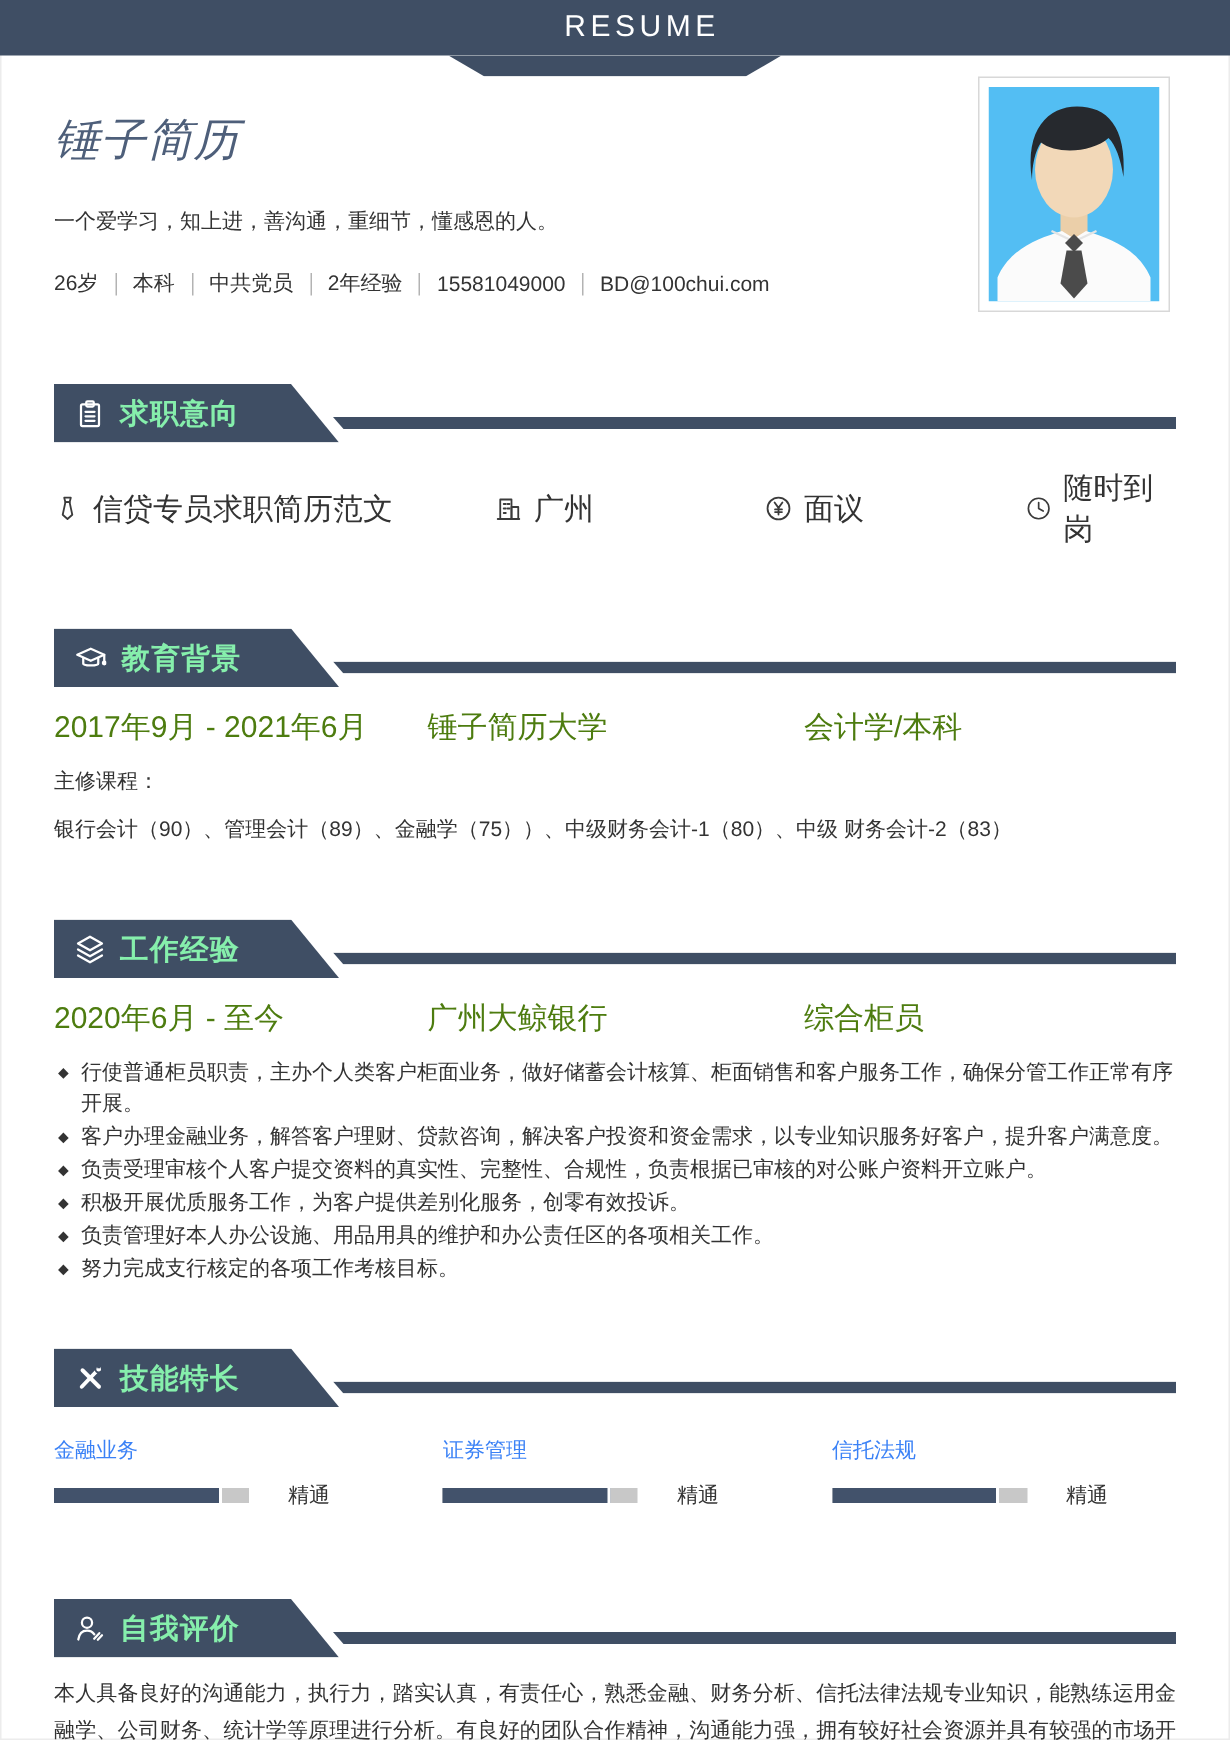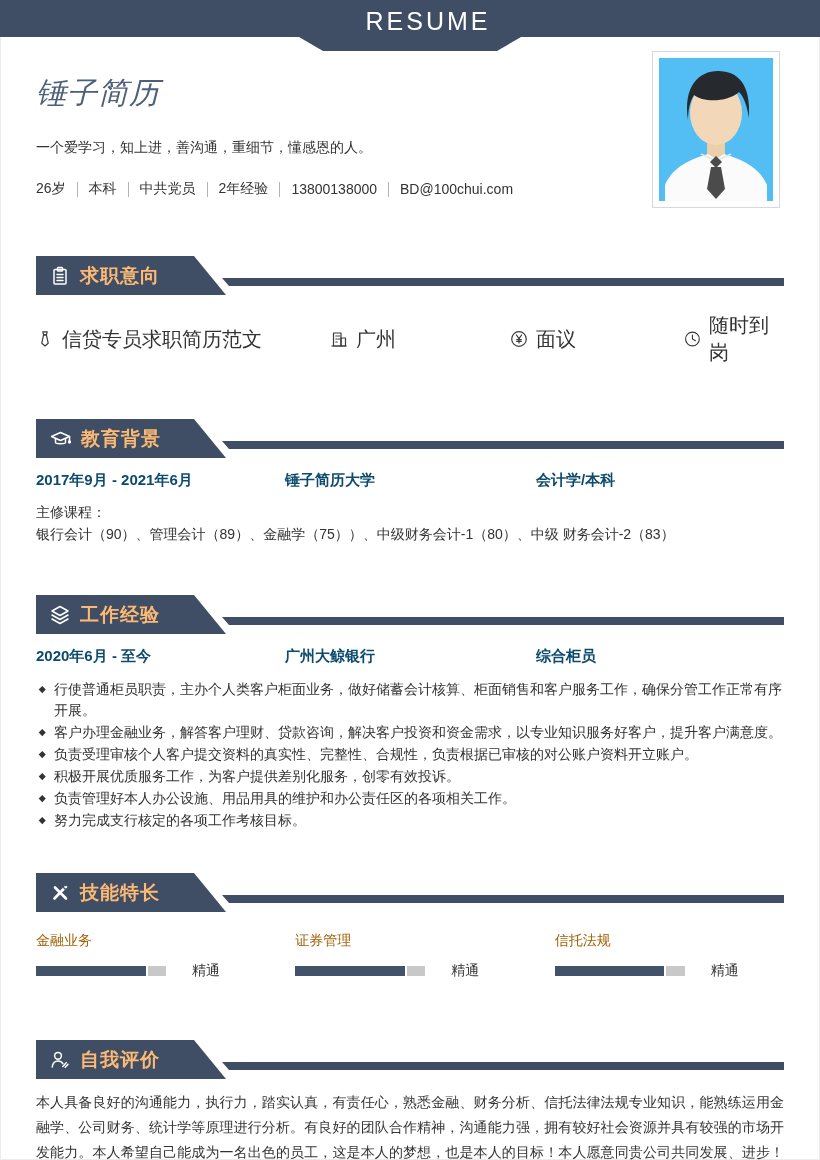--- a/index.html
+++ b/index.html
@@ -12,65 +12,65 @@
   }
   
   .top-band { position:relative; height:37px; background:#3F4E64; }
   .band-trapezoid {
     position:absolute; left:50%; top:37px; transform:translateX(-50%);
     width:222px; height:14px; background:#3F4E64;
     clip-path:polygon(0 0,100% 0,calc(100% - 24px) 100%,24px 100%);
   }
   .resume-title {
     position:absolute; left:0; right:0; top:7px; text-align:center;
-    color:#fff; font-size:25px; letter-spacing:3px; font-weight:400;padding-left:36px;
+    color:#fff; font-size:20px; letter-spacing:3px; font-weight:400;padding-left:36px;
   }
   
   .content { padding:0 36px; }
   .name { margin-top:36px; font-size:30px; font-weight:400; color:#4E5F7A; letter-spacing:1px;font-style:italic; }
   .tagline { margin-top:25px; font-size:14px; color:#333; }
   .info-line { margin-top:23px; font-size:14px; color:#333; display:flex; align-items:center; }
   .info-sep { display:inline-block; width:1px; height:15px; background:#b3b3b3; margin:0 11px; }
   .photo-frame {
     position:absolute; top:52px; right:41px; width:126px; height:155px;
     background:#fff; border:6px solid #fff; outline:1px solid #d8d8d8;
   }
   .photo-frame svg { display:block; width:100%; height:100%; }
   
   .section { margin-top:0; }
   .sec-header { position:relative; height:39px; }
   .sec-banner {
     position:absolute; left:0; top:0; height:39px; width:190px;
-    background:#3F4E64; color:#fdba74;
+    background:#3F4E64; color:#86efac;
     clip-path:polygon(0 0,calc(100% - 32px) 0,100% 100%,0 100%);
     display:flex; align-items:center; gap:10px; padding-left:14px;
     font-size:19px; font-weight:bold; letter-spacing:1px;
   }
   .sec-banner svg { flex:0 0 auto; }
   .sec-rule {
     position:absolute; left:186px; right:0; top:22px; height:8px; background:#3F4E64;
     clip-path:polygon(0 0,100% 0,100% 100%,7px 100%);
   }
   
   .intent-grid { display:grid; grid-template-columns:294px 180px 174px auto; margin-top:17px; font-size:20px;font-family:Liberation Mono, monospace; }
   .intent-item { display:flex; align-items:center; gap:8px; color:#333; }
   
-  .triple-row { display:grid; grid-template-columns:249px 251px 1fr; margin-top:13px; font-size:15px; font-weight:bold; color:#0c4a6e; }
+  .triple-row { display:grid; grid-template-columns:249px 251px 1fr; margin-top:13px; font-size:20px; font-weight:normal; color:#4d7c0f; }
   .edu-courses-label { margin-top:14px; font-size:14px; }
-  .edu-courses { margin-top:4px; font-size:14px; }
+  .edu-courses { margin-top:14px; font-size:14px; }
   
   .bullets { margin-top:13px; list-style:none; }
   .bullets li { position:relative; padding-left:18px; font-size:14px; line-height:21px; margin-bottom:1px; color:#333;font-family:Liberation Serif, serif; }
   .bullets li::before {
     content:""; position:absolute; left:4px; top:8px; width:4.5px; height:4.5px;
     background:#333; transform:rotate(45deg);
   }
   
   .skills-grid { display:grid; grid-template-columns:repeat(3,1fr); column-gap:30px; margin-top:20px; }
-  .skill-name { font-size:14px; color:#a16207; }
+  .skill-name { font-size:14px; color:#3b82f6; }
   .skill-bar-row { display:flex; align-items:center; margin-top:12px;gap:10px; }
   .skill-bar { position:relative; width:130px; height:10px; background:#C8C8C8; }
   .skill-fill { position:absolute; left:0; top:0; bottom:0; background:#42526B; border-right:2px solid #fff; }
   .skill-level { margin-left:16px; font-size:14px; color:#333; }
   
   .eval-text { margin-top:11px; font-size:14px; line-height:25px; text-align:justify; color:#333; }
   
   .sec-intent { margin-top:58px; }
   .sec-edu   { margin-top:53px; }
   .sec-work  { margin-top:51px; }
@@ -106,21 +106,21 @@
   <div class="tagline">一个爱学习，知上进，善沟通，重细节，懂感恩的人。</div>
   <div class="info-line">
     <span>26岁</span>
     <span class="info-sep"></span>
     <span>本科</span>
     <span class="info-sep"></span>
     <span>中共党员</span>
     <span class="info-sep"></span>
     <span>2年经验</span>
     <span class="info-sep"></span>
-    <span>13800138000</span>
+    <span>15581049000</span>
     <span class="info-sep"></span>
     <span>BD@100chui.com</span>
   </div>
 
   <div class="section sec-intent">
     <div class="sec-header">
       <div class="sec-banner">
         <svg width="20" height="20" viewBox="0 0 20 20" class="icon-white">
           <rect x="4" y="3.5" width="12" height="14.5" rx="1"></rect>
           <rect x="7.5" y="1.5" width="5" height="3.5" rx="0.8"></rect>

